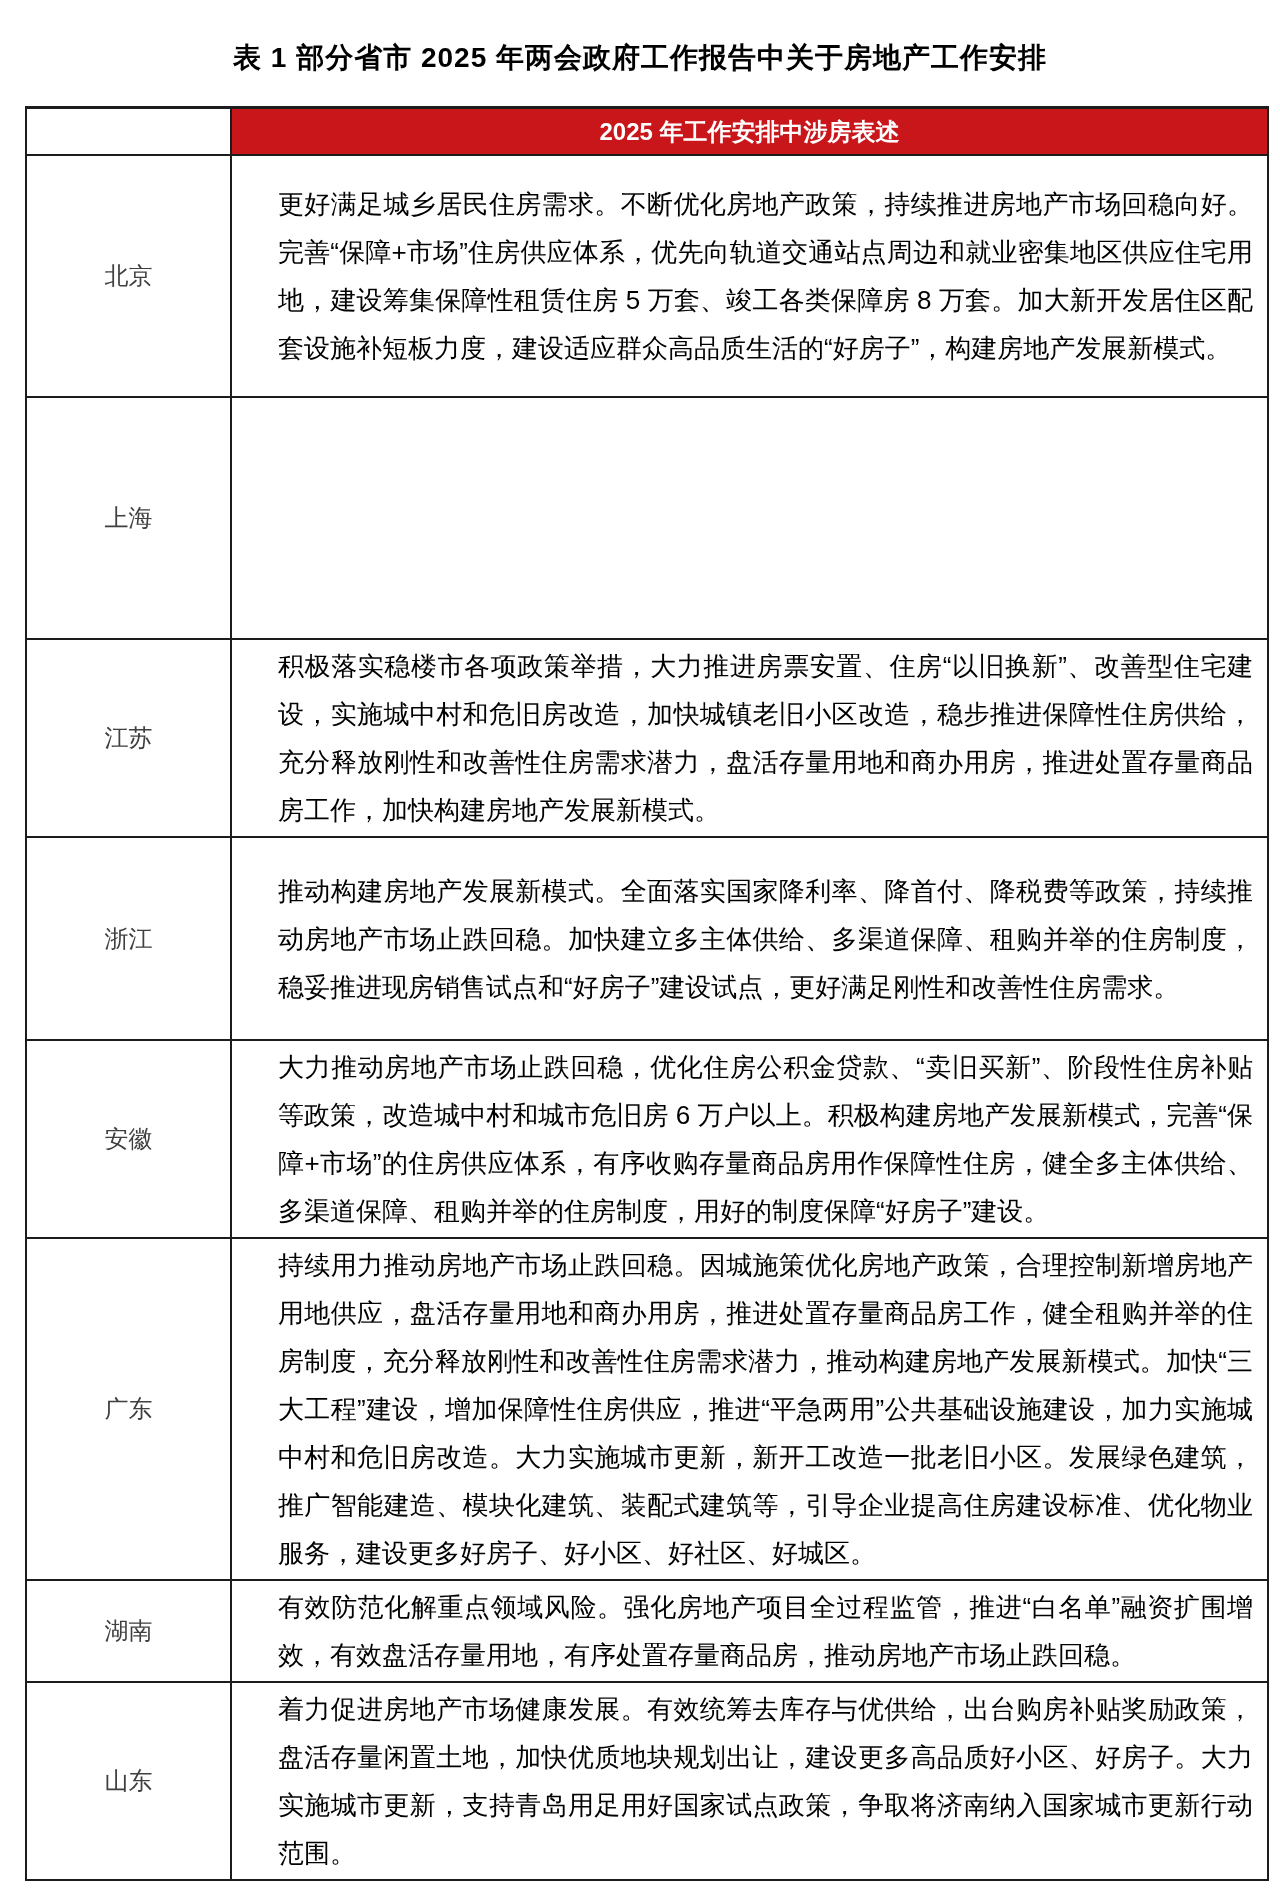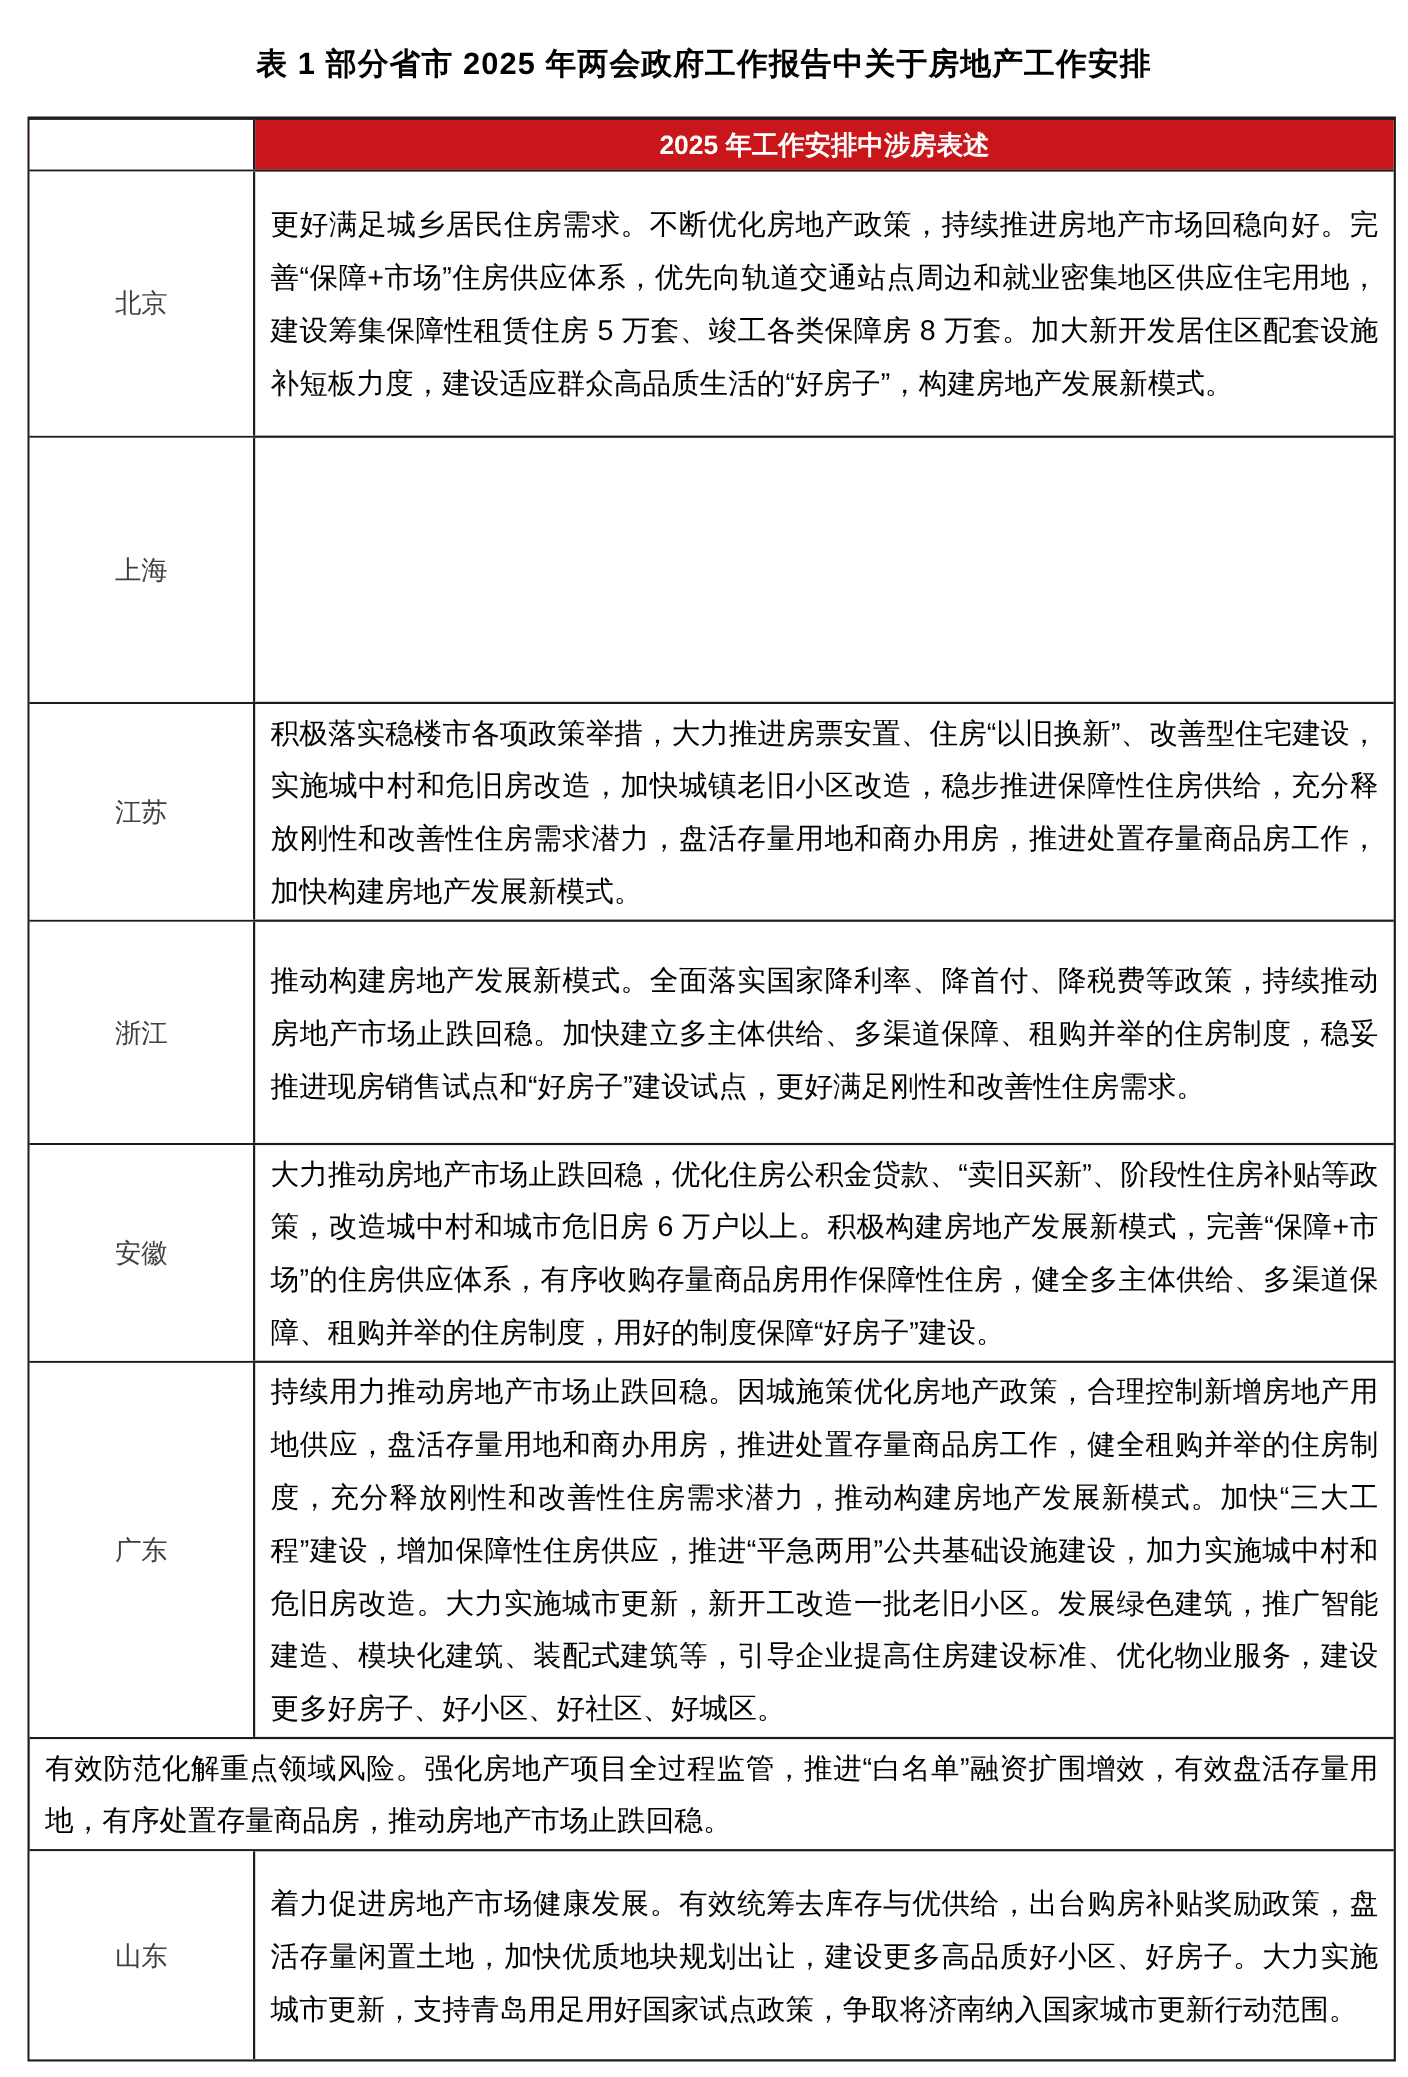--- a/index.html
+++ b/index.html
@@ -61,20 +61,21 @@
     display: flex;
     align-items: center;
     padding: 2px 14px;
   }
   .cell-policy p {
     font-size: 26px;
     line-height: 48px;
     text-align: justify;
     width: 100%;
     word-break: break-all;
+    margin-left: 32px;
   }
 
   
   .r0 { min-height: 242px; }
   .r1 { min-height: 242px; }
   .r2 { min-height: 192px; }
   .r3 { min-height: 203px; }
   .r4 { min-height: 180px; }
   .r5 { min-height: 338px; }
   .r6 { min-height: 96px; }
@@ -133,20 +134,21 @@
     </div>
 
     <div class="t-row body-row r5">
       <div class="cell-province">广东</div>
       <div class="cell-policy">
         <p>持续用力推动房地产市场止跌回稳。因城施策优化房地产政策，合理控制新增房地产用地供应，盘活存量用地和商办用房，推进处置存量商品房工作，健全租购并举的住房制度，充分释放刚性和改善性住房需求潜力，推动构建房地产发展新模式。加快“三大工程”建设，增加保障性住房供应，推进“平急两用”公共基础设施建设，加力实施城中村和危旧房改造。大力实施城市更新，新开工改造一批老旧小区。发展绿色建筑，推广智能建造、模块化建筑、装配式建筑等，引导企业提高住房建设标准、优化物业服务，建设更多好房子、好小区、好社区、好城区。</p>
       </div>
     </div>
 
     <div class="t-row body-row r6">
+      <div class="cell-province">湖南</div>
       <div class="cell-policy">
         <p>有效防范化解重点领域风险。强化房地产项目全过程监管，推进“白名单”融资扩围增效，有效盘活存量用地，有序处置存量商品房，推动房地产市场止跌回稳。</p>
       </div>
     </div>
 
     <div class="t-row body-row r7">
       <div class="cell-province">山东</div>
       <div class="cell-policy">
         <p>着力促进房地产市场健康发展。有效统筹去库存与优供给，出台购房补贴奖励政策，盘活存量闲置土地，加快优质地块规划出让，建设更多高品质好小区、好房子。大力实施城市更新，支持青岛用足用好国家试点政策，争取将济南纳入国家城市更新行动范围。</p>
       </div>

